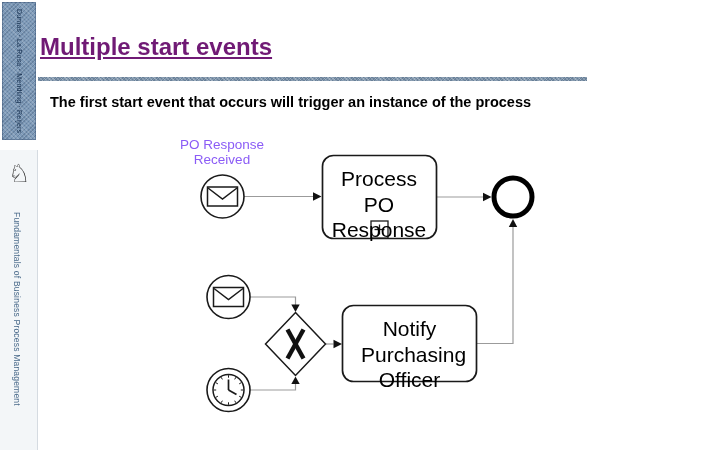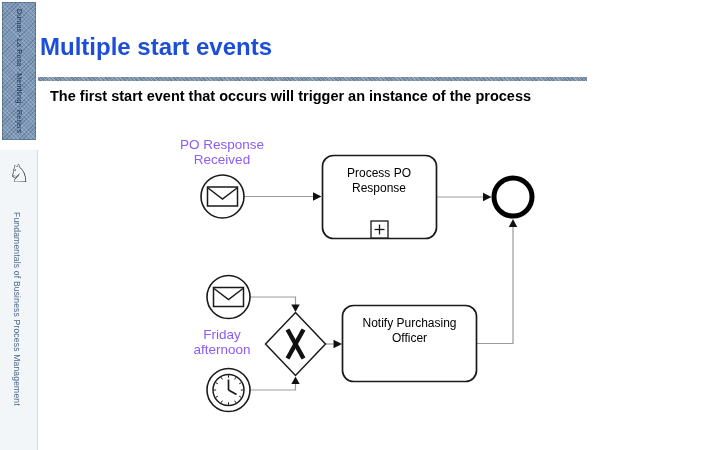--- a/index.html
+++ b/index.html
@@ -32,41 +32,42 @@
   .book-title{
     position:absolute;left:12px;top:212px;
     writing-mode:vertical-rl;font-size:8.5px;letter-spacing:.2px;
     color:#4b6b8b;white-space:nowrap;
   }
   .edition{
     position:absolute;left:6px;top:427px;font-size:8.5px;font-style:italic;color:#4c6c8c;margin-top:24px;
   }
   
   .title{
-    position:absolute;left:40px;top:33px;font-size:24px;font-weight:bold;color:#1d4ed8;
+    position:absolute;left:40px;top:33px;font-size:24px;font-weight:bold;color:#701a75;
     white-space:nowrap;
+    text-decoration:underline;
   }
   .divider{
     position:absolute;left:38px;top:77px;width:549px;height:4px;
     background-color:#8298ae;
     background-image:
       repeating-linear-gradient(45deg, rgba(255,255,255,.25) 0 1px, transparent 1px 3px),
       repeating-linear-gradient(-45deg, rgba(30,55,85,.25) 0 1px, transparent 1px 2px);
   }
   .subtitle{
-    position:absolute;left:50px;top:88px;font-size:14.5px;font-weight:bold;color:#000;
+    position:absolute;left:50px;top:94px;font-size:14.5px;font-weight:bold;color:#000;
     white-space:nowrap;
   }
   
   #bpmn-svg{position:absolute;left:0;top:0;}
   .lbl{position:absolute;text-align:center;font-size:13.5px;line-height:1.12;color:#8b5cf6;}
   .lbl-po{left:167px;top:137px;width:110px;}
   .lbl-error{left:170px;top:236px;width:112px;}
   .lbl-friday{left:187px;top:327px;width:70px;}
-  .tlbl{position:absolute;text-align:center;font-size:12px;line-height:1.22;color:#000;}
+  .tlbl{position:absolute;text-align:center;font-size:21px;line-height:1.22;color:#000;}
   .lbl-task1{left:329px;top:166px;width:100px;}
   .lbl-task2{left:361px;top:316px;width:97px;text-align:center;}
   
   .evt{fill:#fff;stroke:#1a1a1a;stroke-width:1.6;}
   .env{fill:#fff;stroke:#1a1a1a;stroke-width:1.5;}
   .envline{fill:none;stroke:#1a1a1a;stroke-width:1.5;}
   .task{fill:#fff;stroke:#1a1a1a;stroke-width:1.7;}
   .sub{fill:#fff;stroke:#1a1a1a;stroke-width:1.3;}
   .subline{stroke:#1a1a1a;stroke-width:1.3;}
   .end{fill:#fff;stroke:#000;stroke-width:5;}
@@ -165,16 +166,15 @@
       <line class="hand" x1="228.5" y1="390" x2="236.5" y2="394.5"></line>
     </g>
 
     <g>
       <rect class="task" x="342.5" y="305.5" width="134" height="76" rx="11"></rect>
     </g>
   </svg>
 
   <div class="lbl lbl-po">PO Response Received</div>
   <div class="tlbl lbl-task1">Process PO Response</div>
-  <div class="lbl lbl-friday">Friday afternoon</div>
   <div class="tlbl lbl-task2">Notify Purchasing Officer</div>
 
 </div>
 
 </body></html>

